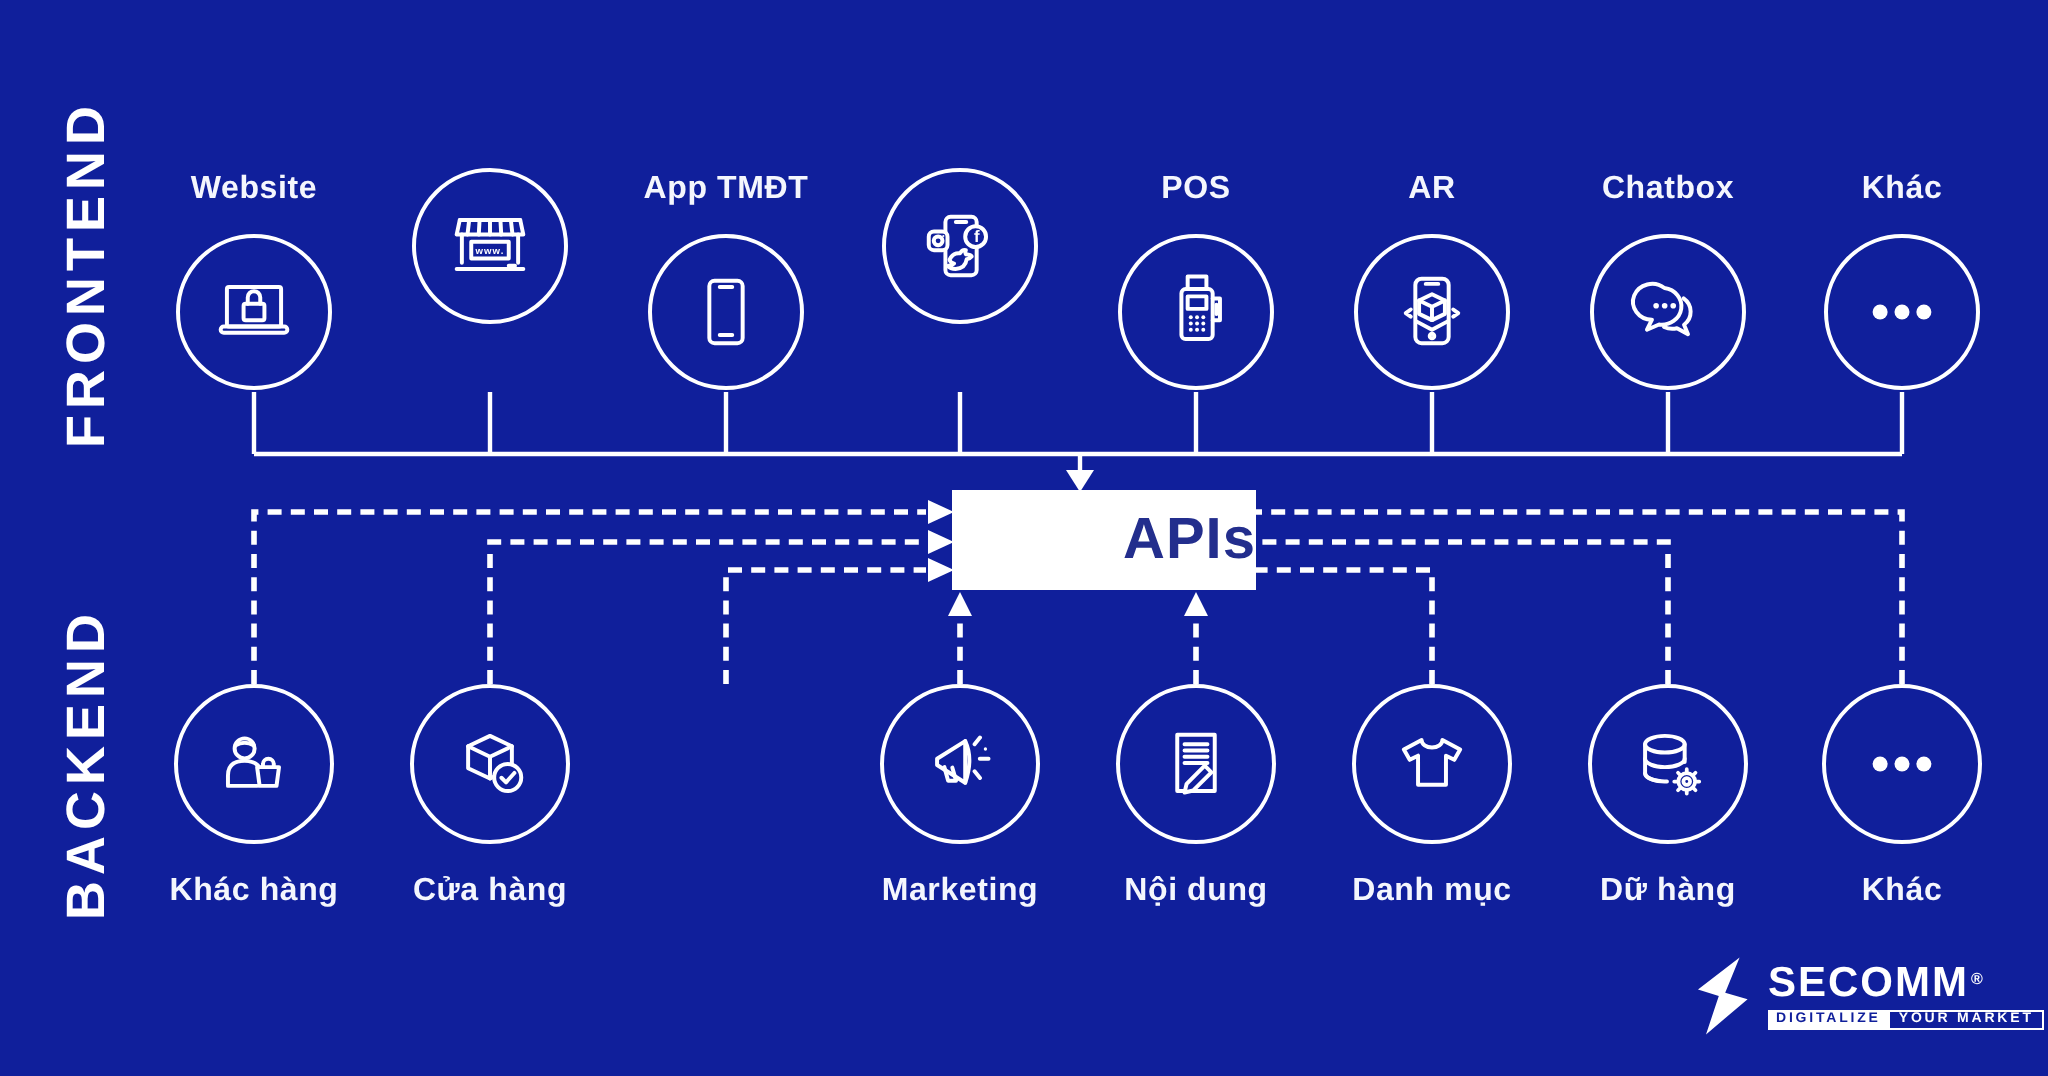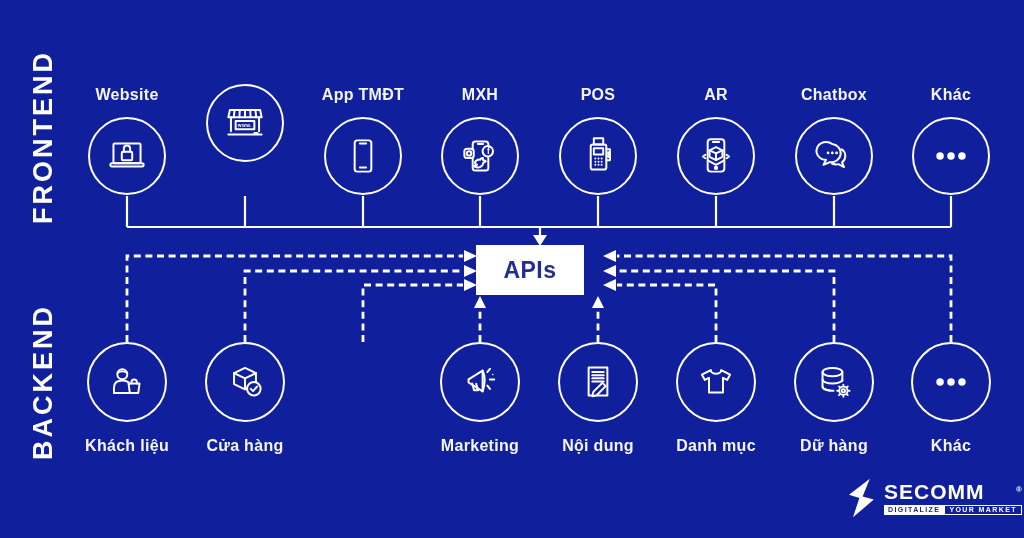--- a/index.html
+++ b/index.html
@@ -45,29 +45,29 @@
   .node-circle{
     width:78px;height:78px;border:2.4px solid #fff;border-radius:50%;
     margin:0 auto;display:flex;align-items:center;justify-content:center;
     box-sizing:border-box;
   }
   .node.bottom .node-circle{width:80px;height:80px;}
   .icon{stroke:#fff;fill:none;stroke-width:1.9;stroke-linecap:round;stroke-linejoin:round;}
 
   
   .apis-box{
-    position:absolute;left:476px;top:245px;width:108px;height:50px;
-    background:#fff;display:flex;align-items:center;justify-content:center;
-    font-size:23px;font-weight:800;color:#232E8D;letter-spacing:0.5px;
+    position:absolute;left:476px;top:245px;width:152px;height:50px;
+    background:#fff;display:flex;align-items:center;justify-content:flex-end;
+    font-size:29px;font-weight:800;color:#232E8D;letter-spacing:0.5px;
   }
 
   
   .logo{position:absolute;left:845px;top:477px;display:flex;align-items:center;gap:7px;}
   .logo-text{display:flex;flex-direction:column;}
-  .brand-row{display:flex;align-items:flex-start;line-height:20px;justify-content:space-between;}
+  .brand-row{display:flex;align-items:flex-start;line-height:20px;}
   .brand{font-size:21px;font-weight:800;letter-spacing:1px;color:#fff;}
   .reg{font-size:8px;font-weight:700;margin-top:-2px;margin-left:1px;}
   .tagline-row{display:flex;margin-top:3px;}
   .tag-left{
     background:#fff;color:#101F9B;font-size:7px;font-weight:800;
     letter-spacing:1.4px;padding:1.5px 4px;
   }
   .tag-right{
     border:1px solid #fff;color:#fff;font-size:7px;font-weight:800;
     letter-spacing:1.4px;padding:0.5px 4px;
@@ -143,21 +143,20 @@
     <div class="node-label">App TMĐT</div>
     <div class="node-circle">
       <svg class="icon" width="50" height="50" viewBox="0 0 48 48">
         <rect x="16" y="9" width="16" height="30" rx="2.5"></rect>
         <path d="M21 12 H27 M21 35 H27"></path>
       </svg>
     </div>
   </div>
 
   <div class="node top" style="left:422px">
-    <div class="node-label">MXH</div>
     <div class="node-circle">
       <svg class="icon" width="50" height="50" viewBox="0 0 48 48">
         <rect x="17" y="10" width="15" height="28" rx="2.5"></rect>
         <path d="M22 12.5 H27"></path>
         <rect x="9" y="17" width="9" height="9" rx="2.5" fill="#101F9B"></rect>
         <circle cx="13.5" cy="21.5" r="2.1"></circle>
         <circle cx="16" cy="19.2" r="0.5" fill="#fff" stroke="none"></circle>
         <circle cx="31.5" cy="19.5" r="5" fill="#101F9B"></circle>
         <text x="32" y="22.3" font-size="8" font-weight="bold" fill="#fff" stroke="none" text-anchor="middle">f</text>
         <path d="M19 30.5 q1.6 -3.4 5 -3 q1 -1.8 2.8 -1.5 q-0.5 1.4 0.1 2 q2.3 0.2 2.7 1 q-1 1.2 -2.4 1.4 q-0.6 4.4 -5.3 4.6 q-2.6 0 -3.8 -1.4 q2 -0.2 3 -1.2 q-2 -0.7 -2.1 -1.9 z" fill="#101F9B"></path>
@@ -235,21 +234,21 @@
     <div class="node-circle">
       <svg class="icon" width="50" height="50" viewBox="0 0 48 48">
         <circle cx="19.5" cy="16.5" r="4.8"></circle>
         <path d="M15.2 15 q4.3 -2.4 8.6 0"></path>
         <path d="M11.5 34 v-4.5 q0 -7 8 -7 q5 0 7 3"></path>
         <path d="M25.5 25.5 h10.5 l-1.2 9 h-8.1 z"></path>
         <path d="M28.3 25.5 v-1.4 a2.6 2.6 0 0 1 5.2 0 v1.4"></path>
         <path d="M11.5 34.5 h14"></path>
       </svg>
     </div>
-    <div class="node-label">Khách liệu</div>
+    <div class="node-label">Khác hàng</div>
   </div>
 
   <div class="node bottom" style="left:187px">
     <div class="node-circle">
       <svg class="icon" width="50" height="50" viewBox="0 0 48 48">
         <path d="M13.5 15.5 L24 10.5 l10.5 5 v10.5 L24 31 l-10.5 -5 z"></path>
         <path d="M13.5 15.5 L24 20.5 l10.5 -5 M24 20.5 V31"></path>
         <circle cx="32.5" cy="30.5" r="6.5" fill="#101F9B"></circle>
         <path d="M29.5 30.6 l2.2 2.2 4 -4.5"></path>
       </svg>

